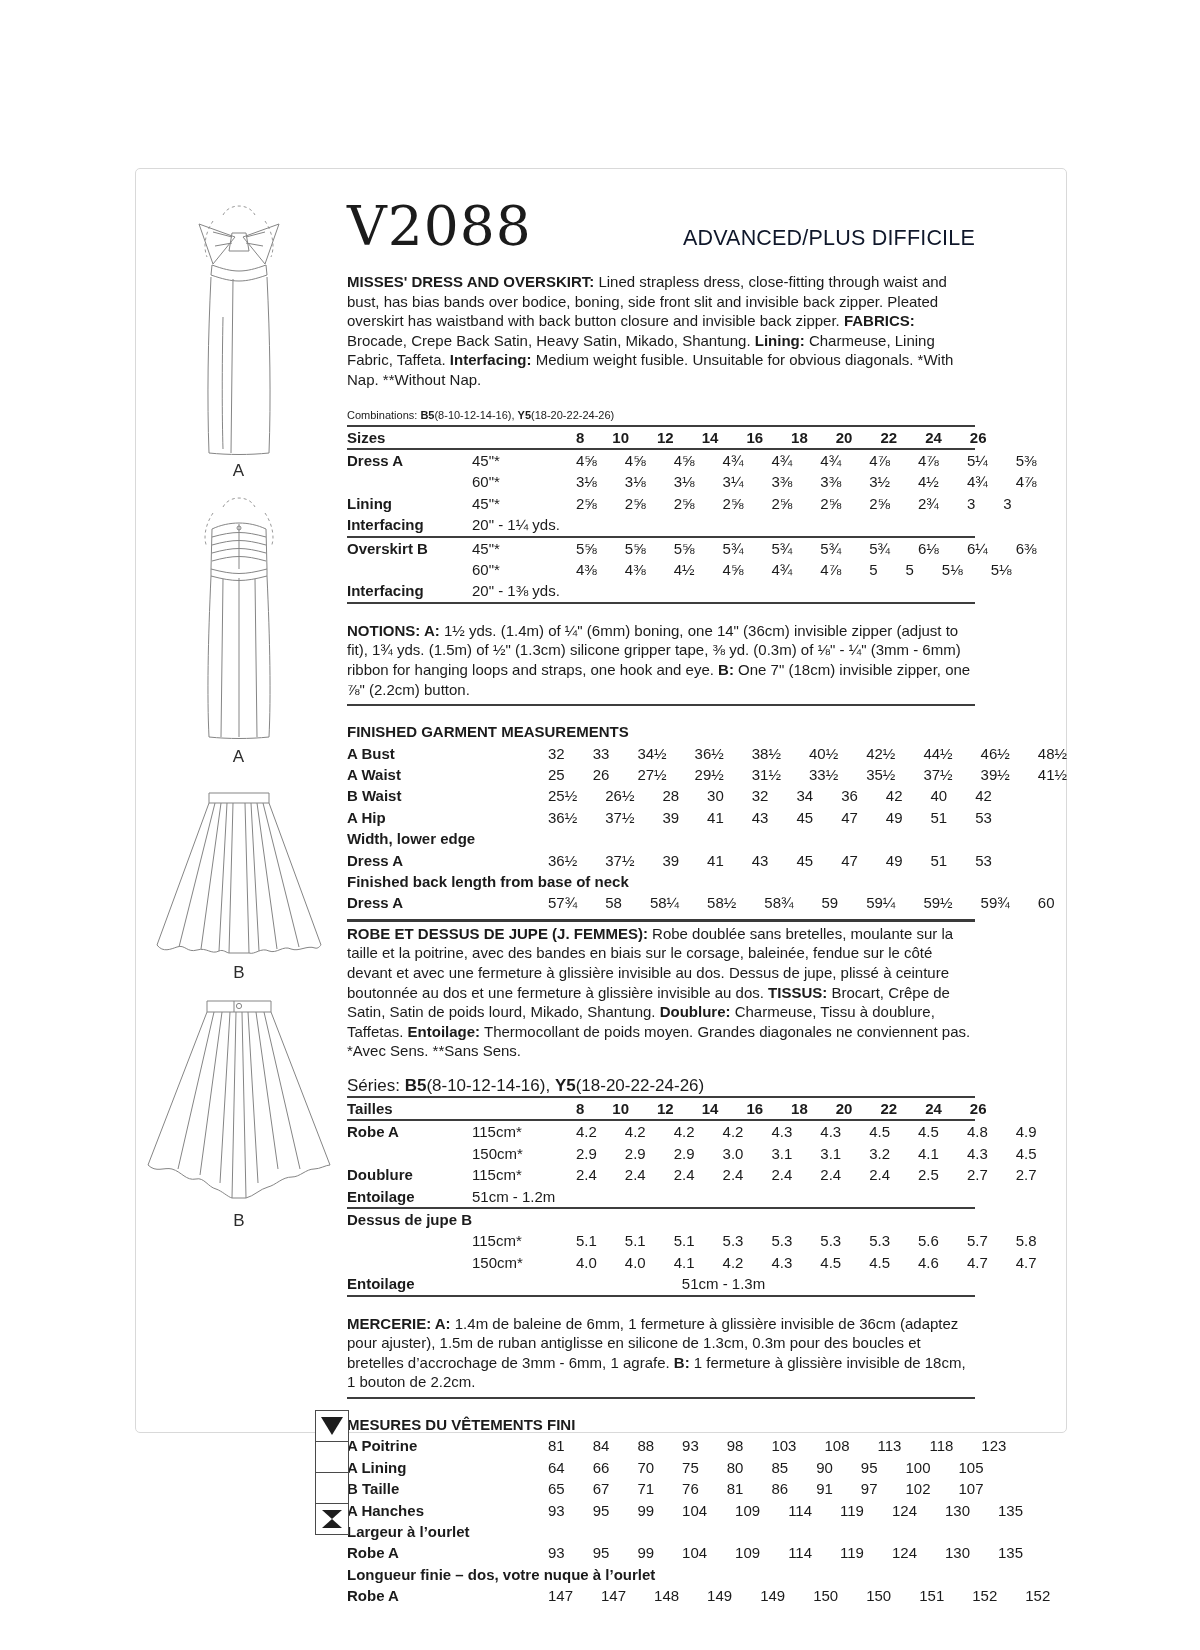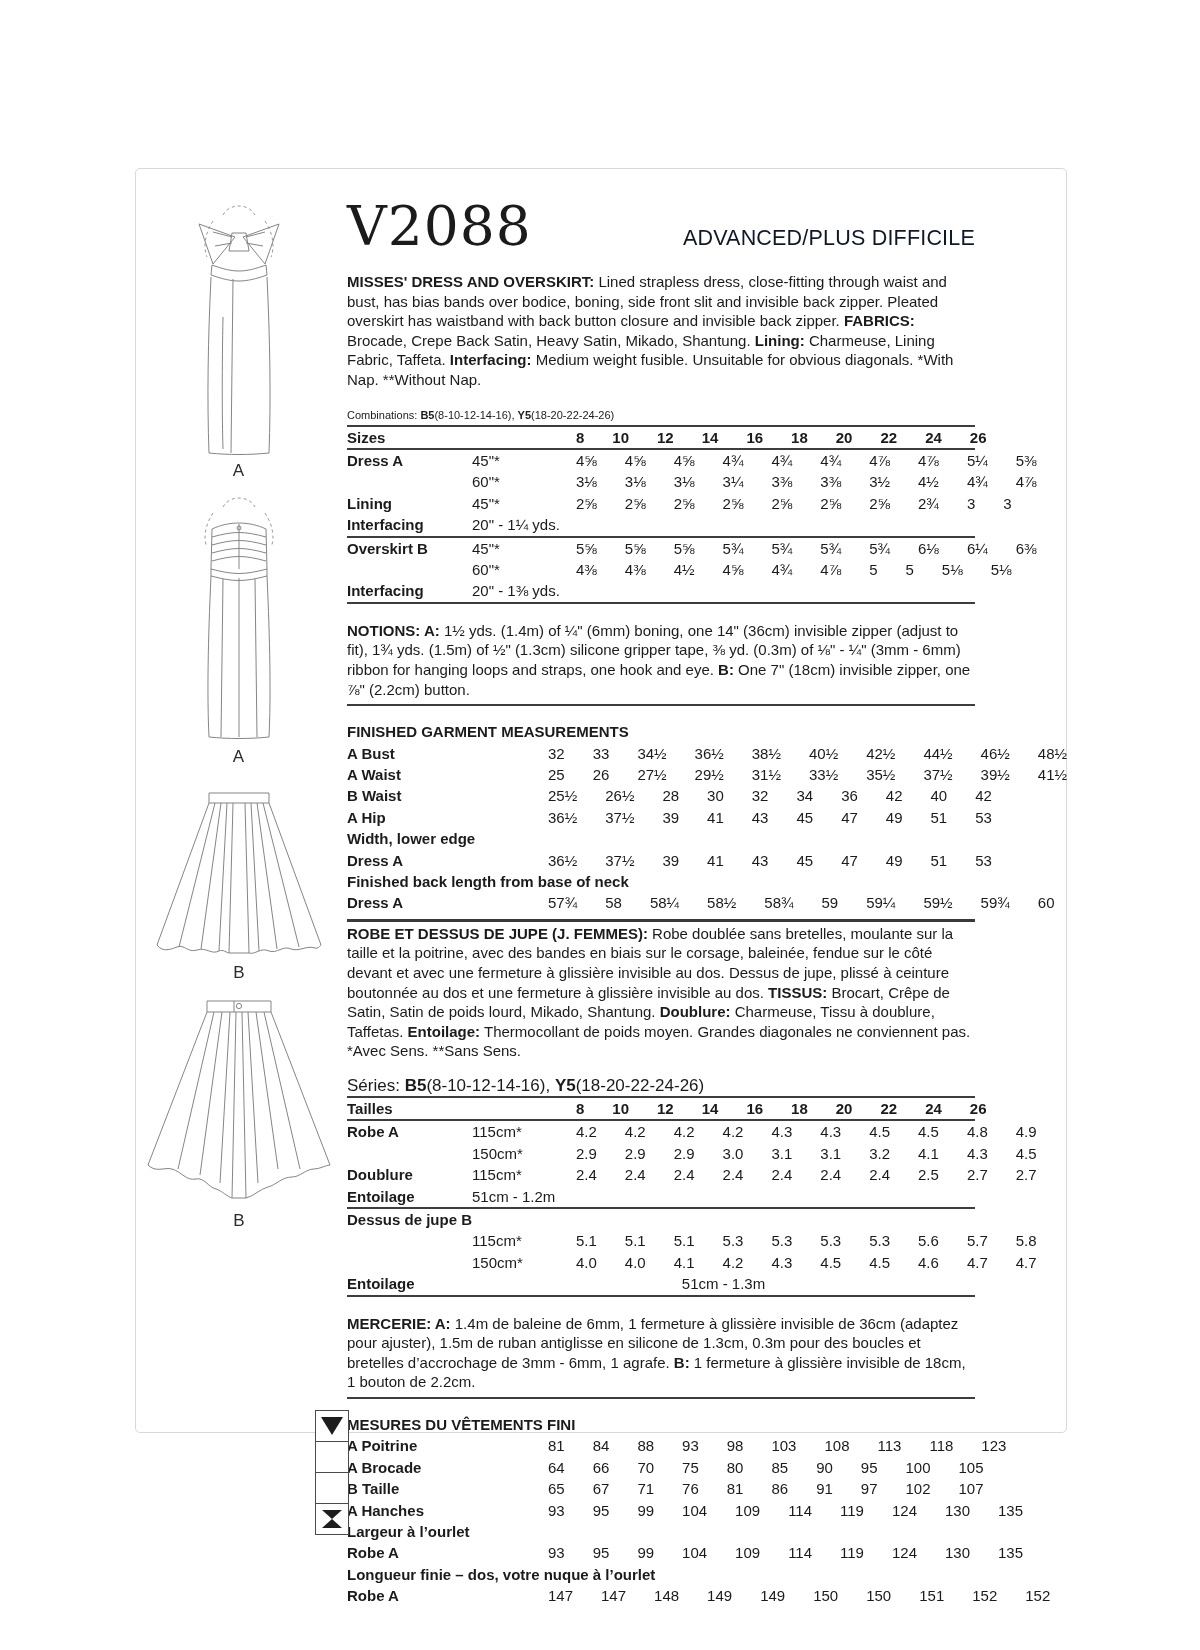--- a/index.html
+++ b/index.html
@@ -454,21 +454,21 @@
               <div class="num">88</div>
               <div class="num">93</div>
               <div class="num">98</div>
               <div class="num">103</div>
               <div class="num">108</div>
               <div class="num">113</div>
               <div class="num">118</div>
               <div class="num">123</div>
             </div>
             <div class="trow">
-              <div class="lbl">A Brocade</div>
+              <div class="lbl">A Lining</div>
               <div class="num">64</div>
               <div class="num">66</div>
               <div class="num">70</div>
               <div class="num">75</div>
               <div class="num">80</div>
               <div class="num">85</div>
               <div class="num">90</div>
               <div class="num">95</div>
               <div class="num">100</div>
               <div class="num">105</div>

